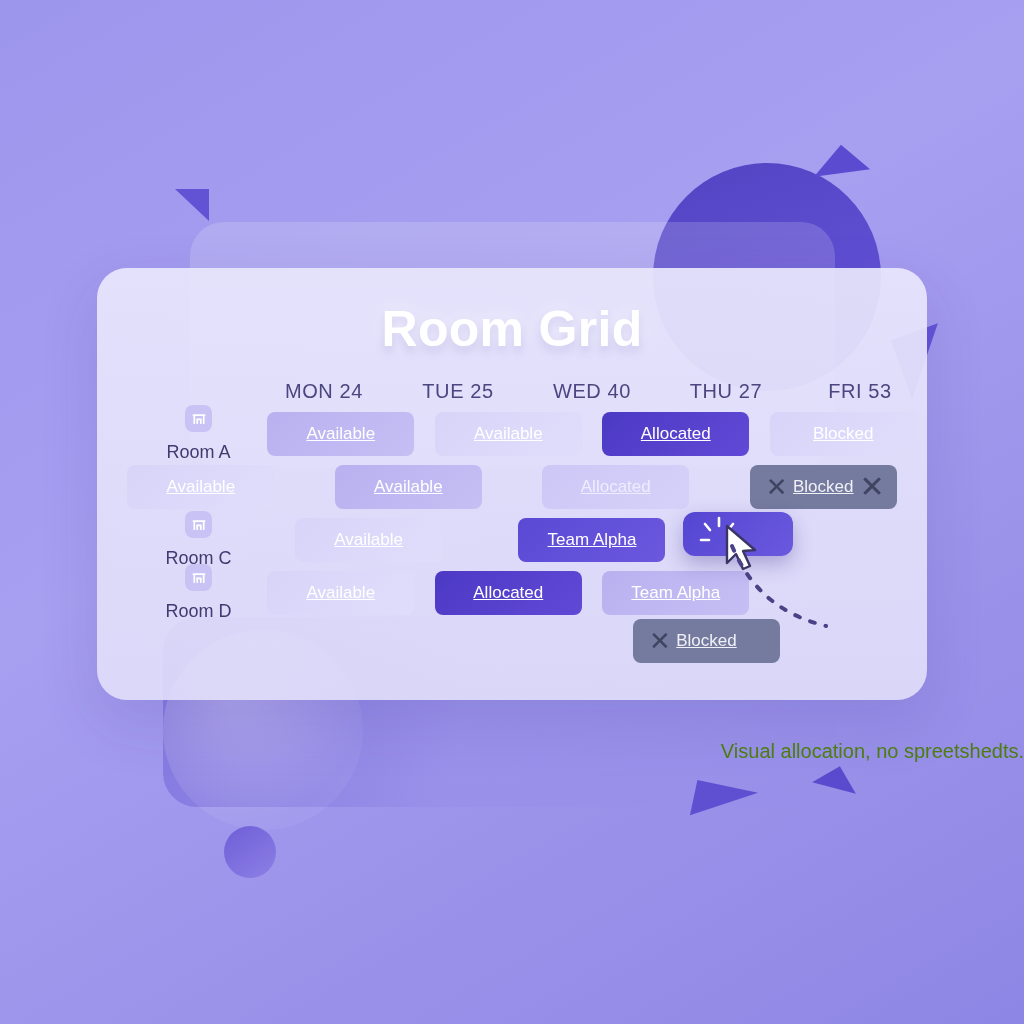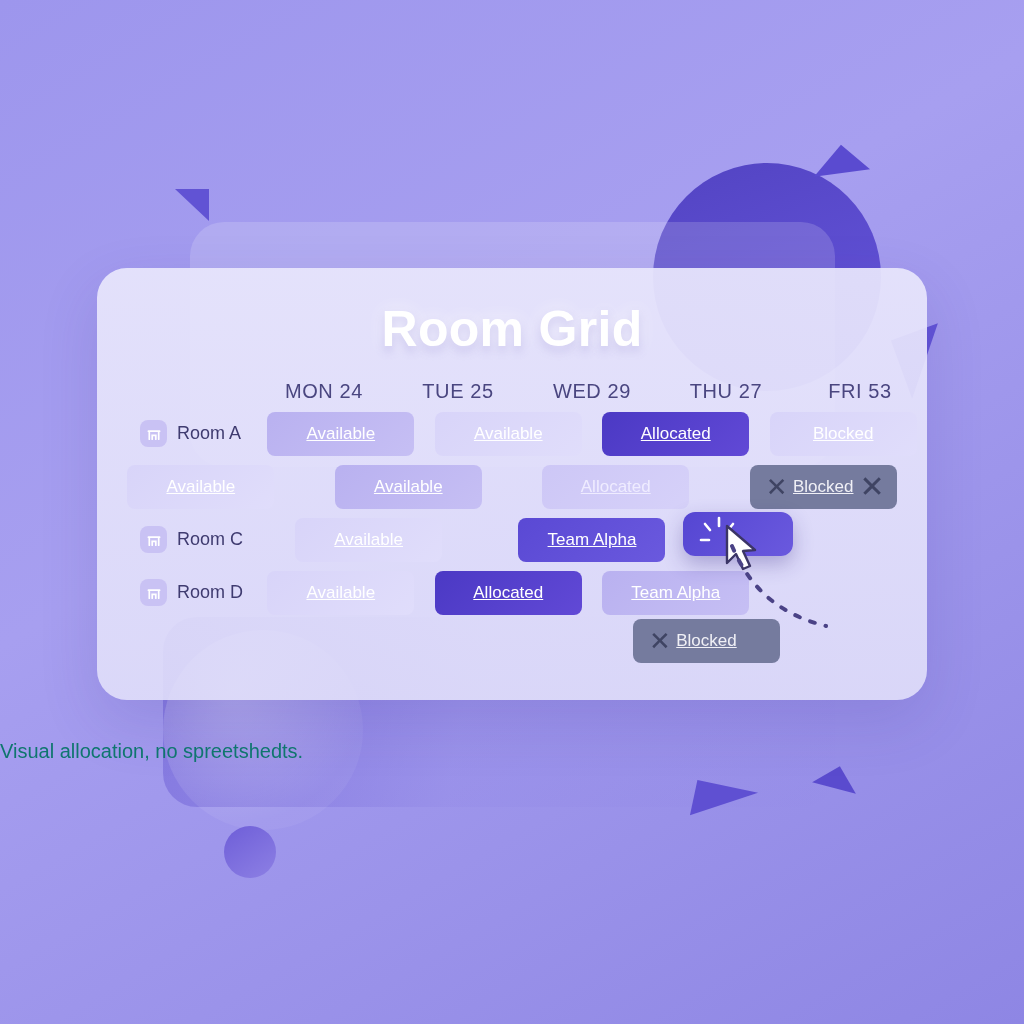--- a/index.html
+++ b/index.html
@@ -80,21 +80,21 @@
   #title{
     text-align:center;font-size:50px;font-weight:bold;color:#ffffff;
     letter-spacing:.3px;margin-top:32px;
     text-shadow:0 0 18px rgba(255,255,255,.75),0 5px 10px rgba(110,95,200,.30);
   }
 
   
   #grid{position:absolute;left:0;top:112px;width:100%;}
   .head-row,.body-row{display:flex;align-items:center;}
   .head-row{margin-bottom:4px;}
-  .roomcol{width:160px;display:flex;align-items:center;gap:10px;padding-left:43px;}
+  .roomcol{width:160px;display:flex;align-items:center;gap:10px;padding-left:43px;flex-direction:column;}
   .daycell{
     flex:1;text-align:center;font-size:20px;font-weight:500;color:#4a4680;
     letter-spacing:.6px;
   }
   .body-row{height:53px;}
   .roomicon{
     width:27px;height:27px;border-radius:8px;background:#c9c2f4;
     display:flex;align-items:center;justify-content:center;flex:none;
   }
   .roomicon svg{display:block;}
@@ -115,22 +115,22 @@
   .chip .xmark{position:absolute;font-size:26px;color:#3f4463;font-weight:300;line-height:1;}
   .chip .xmark.left{left:16px;}
   .chip .xmark.right{right:12px;font-size:30px;}
 
   
   .extra-row{display:flex;height:53px;}
   .extra-spacer{width:160px;}
 
   
   #footer{
-    position:absolute;left:0;top:740px;width:1024px;text-align:left;
-    font-size:20px;color:#0f766e;
+    position:absolute;left:0;top:740px;width:1024px;text-align:right;
+    font-size:20px;color:#4d7c0f;
   }
 
   
   #drag-chip{
     position:absolute;left:683px;top:512px;width:110px;height:44px;
     border-radius:12px;background:linear-gradient(130deg,#5546d2 0%,#6a59de 100%);
     box-shadow:0 8px 20px rgba(50,35,130,.30);
   }
   #click-burst{position:absolute;left:697px;top:514px;width:44px;height:40px;}
   #cursor{position:absolute;left:722px;top:523px;width:40px;height:52px;}
@@ -153,21 +153,21 @@
 <div id="card">
 
   <div id="title">Room Grid</div>
 
   <div id="grid">
 
     <div class="head-row">
       <div class="roomcol"></div>
       <div class="daycell">MON 24</div>
       <div class="daycell">TUE 25</div>
-      <div class="daycell">WED 29</div>
+      <div class="daycell">WED 40</div>
       <div class="daycell">THU 27</div>
       <div class="daycell">FRI 53</div>
     </div>
 
     <div class="body-row">
       <div class="roomcol">
         <span class="roomicon">
           <svg width="16" height="16" viewBox="0 0 16 16" fill="none" stroke="#ffffff" stroke-width="1.7" stroke-linecap="round">
             <path d="M2.4 5.2h11.2M3.3 13.2V5.2M12.7 13.2V5.2M6.2 13.2V9.4h3.6v3.8"></path>
           </svg>

